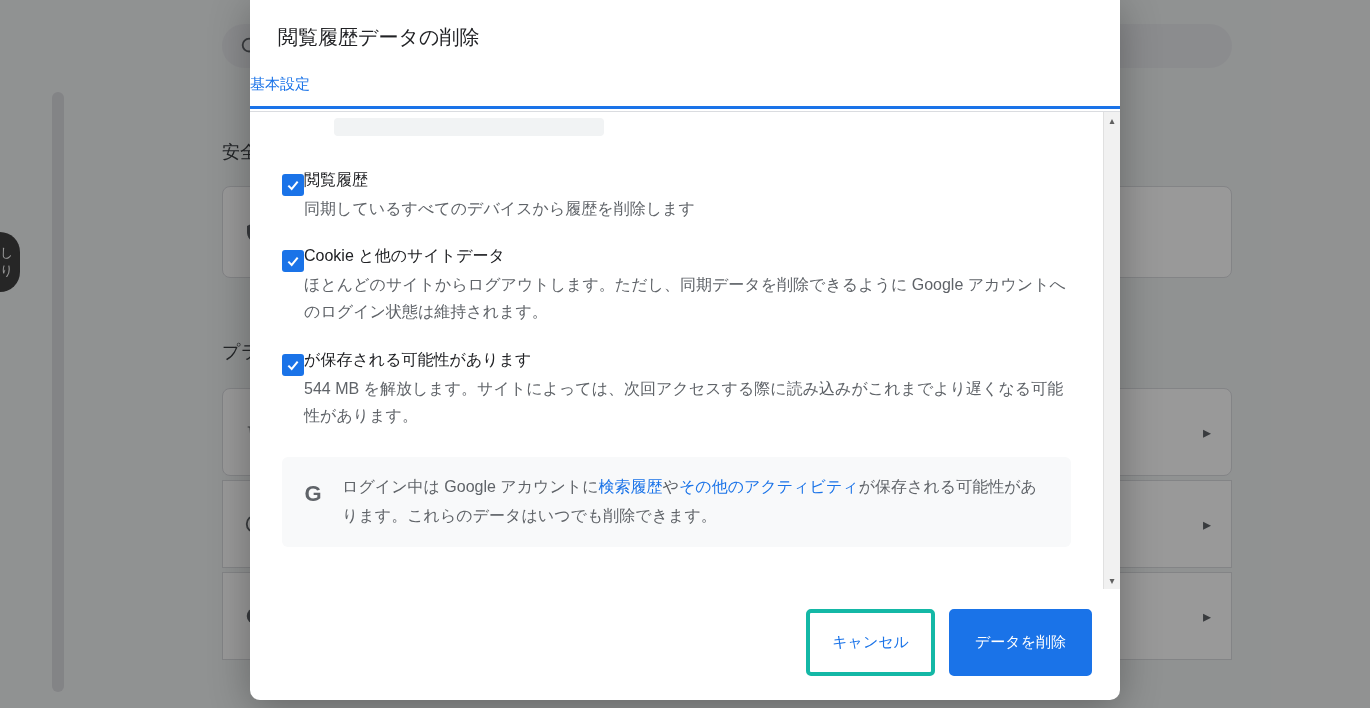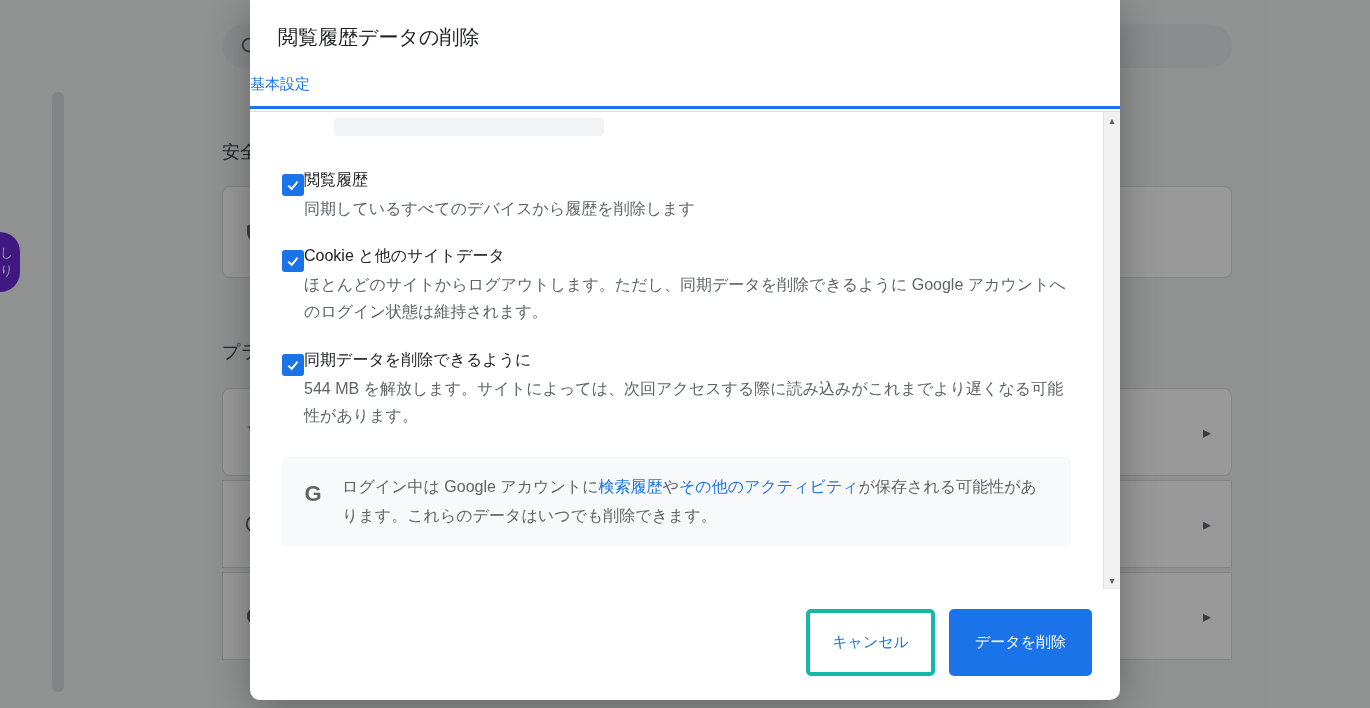--- a/index.html
+++ b/index.html
@@ -17,21 +17,21 @@
   }
   
   .bg-scroll {
     position: absolute;
     top: 92px; left: 52px; width: 12px; height: 600px;
     background: #dadce0; border-radius: 6px;
   }
   .bg-avatar {
     position: absolute;
     left: 0; top: 232px; width: 20px; height: 60px;
-    background: #6d28d9; border-radius: 0 30px 30px 0;
+    background: #404040; border-radius: 0 30px 30px 0;
     color: #fff; font-size: 13px; display:flex;align-items:center;justify-content:center;
   }
   .bg-search {
     position: absolute;
     left: 222px; top: 24px; width: 1010px; height: 44px;
     background: #e8eaed; border-radius: 22px;
     display: flex; align-items: center; padding: 0 16px;
     color: #5f6368;
   }
   .bg-section-title {
@@ -244,21 +244,21 @@
         </div>
       </div>
 
       <div class="chk-row">
         <div class="chk">
           <svg viewBox="0 0 24 24" fill="none" stroke="#fff" stroke-width="3">
               <polyline points="5,13 10,18 19,7"></polyline>
             </svg>
         </div>
         <div class="chk-text">
-          <div class="chk-title">同期データを削除できるように</div>
+          <div class="chk-title">が保存される可能性があります</div>
           <div class="chk-desc">544 MB を解放します。サイトによっては、次回アクセスする際に読み込みがこれまでより遅くなる可能性があります。</div>
         </div>
       </div>
 
       <div class="info-card">
         <div class="g-logo">G</div>
         <div class="info-text">
           <span>ログイン中は Google アカウントに</span><span class="lnk">検索履歴</span><span>や</span><span class="lnk">その他のアクティビティ</span><span>が保存される可能性があります。これらのデータはいつでも削除できます。</span>
         </div>
       </div>

